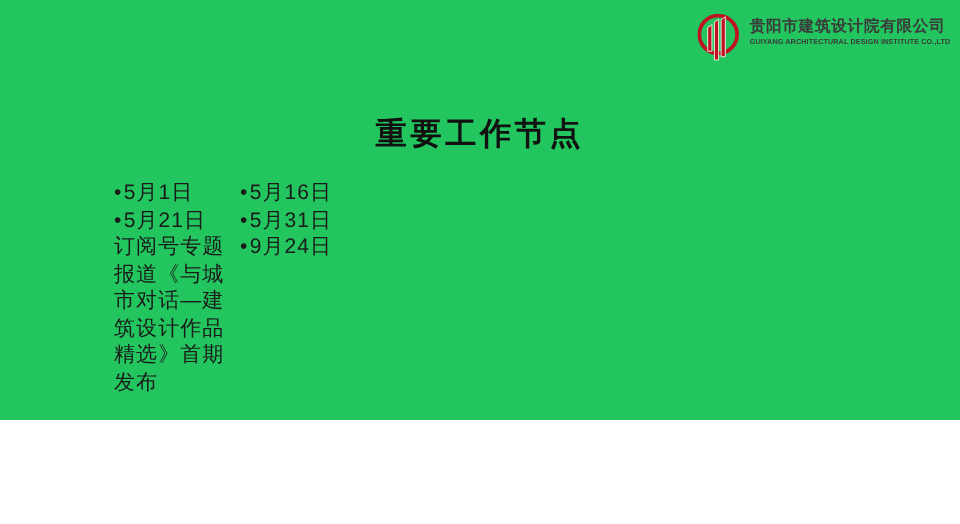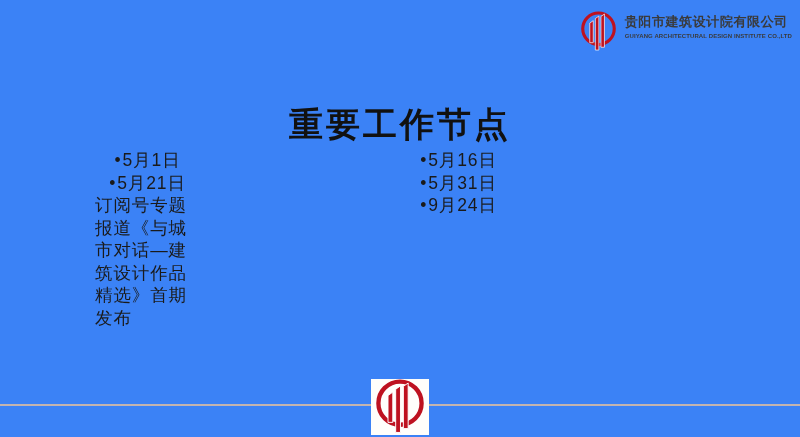--- a/index.html
+++ b/index.html
@@ -6,22 +6,22 @@
     --logo-red:#BE1220;
     --divider:#C3B4B0;
     --heading:#3A3A3A;
     --body-text:#1A1A1A;
   }
   *{margin:0;padding:0;box-sizing:border-box;}
   html,body{background:#ffffff;}
   body{font-family:"Liberation Sans","DejaVu Sans",sans-serif;}
   .slide{
     position:relative;
-    width:800px;height:437px;
-    background:#3b82f6;
+    width:800px;height:350px;
+    background:#22c55e;
     overflow:hidden;
     text-decoration:underline;
   }
 
   
   .header-brand{
     position:absolute;top:11px;right:8px;
     display:flex;align-items:flex-start;gap:9px;
   }
   .header-brand .logo-svg{width:35px;height:41px;display:block;}
@@ -30,36 +30,36 @@
     font-size:13px;font-weight:bold;color:var(--heading);
     letter-spacing:0.6px;white-space:nowrap;line-height:1.3;
   }
   .brand-en{
     font-size:6px;font-weight:bold;color:var(--heading);
     letter-spacing:0.1px;white-space:nowrap;line-height:1.2;
   }
 
   
   .slide-title{
-    position:absolute;top:108px;left:0;width:100%;
+    position:absolute;top:95px;left:0;width:100%;
     text-align:center;
-    font-size:34px;font-weight:bold;color:#111;
+    font-size:26px;font-weight:bold;color:#111;
     letter-spacing:3px;line-height:32px;
   }
 
   
   .worklist{
     position:absolute;left:95px;top:149px;
     display:grid;
     grid-template-columns:105px 517px;
     font-size:17.5px;line-height:22.5px;
     letter-spacing:0.9px;
     color:var(--body-text);
   }
-  .date-cell{white-space:nowrap;text-align:center;}
+  .date-cell{white-space:nowrap;}
   .date-cell .bullet{margin-right:1px;}
   .text-cell{word-break:normal;}
 
   
   .footer-divider{
     position:absolute;left:0;top:404px;
     width:800px;height:2px;
     background:var(--divider);
   }
   .footer-logo{

